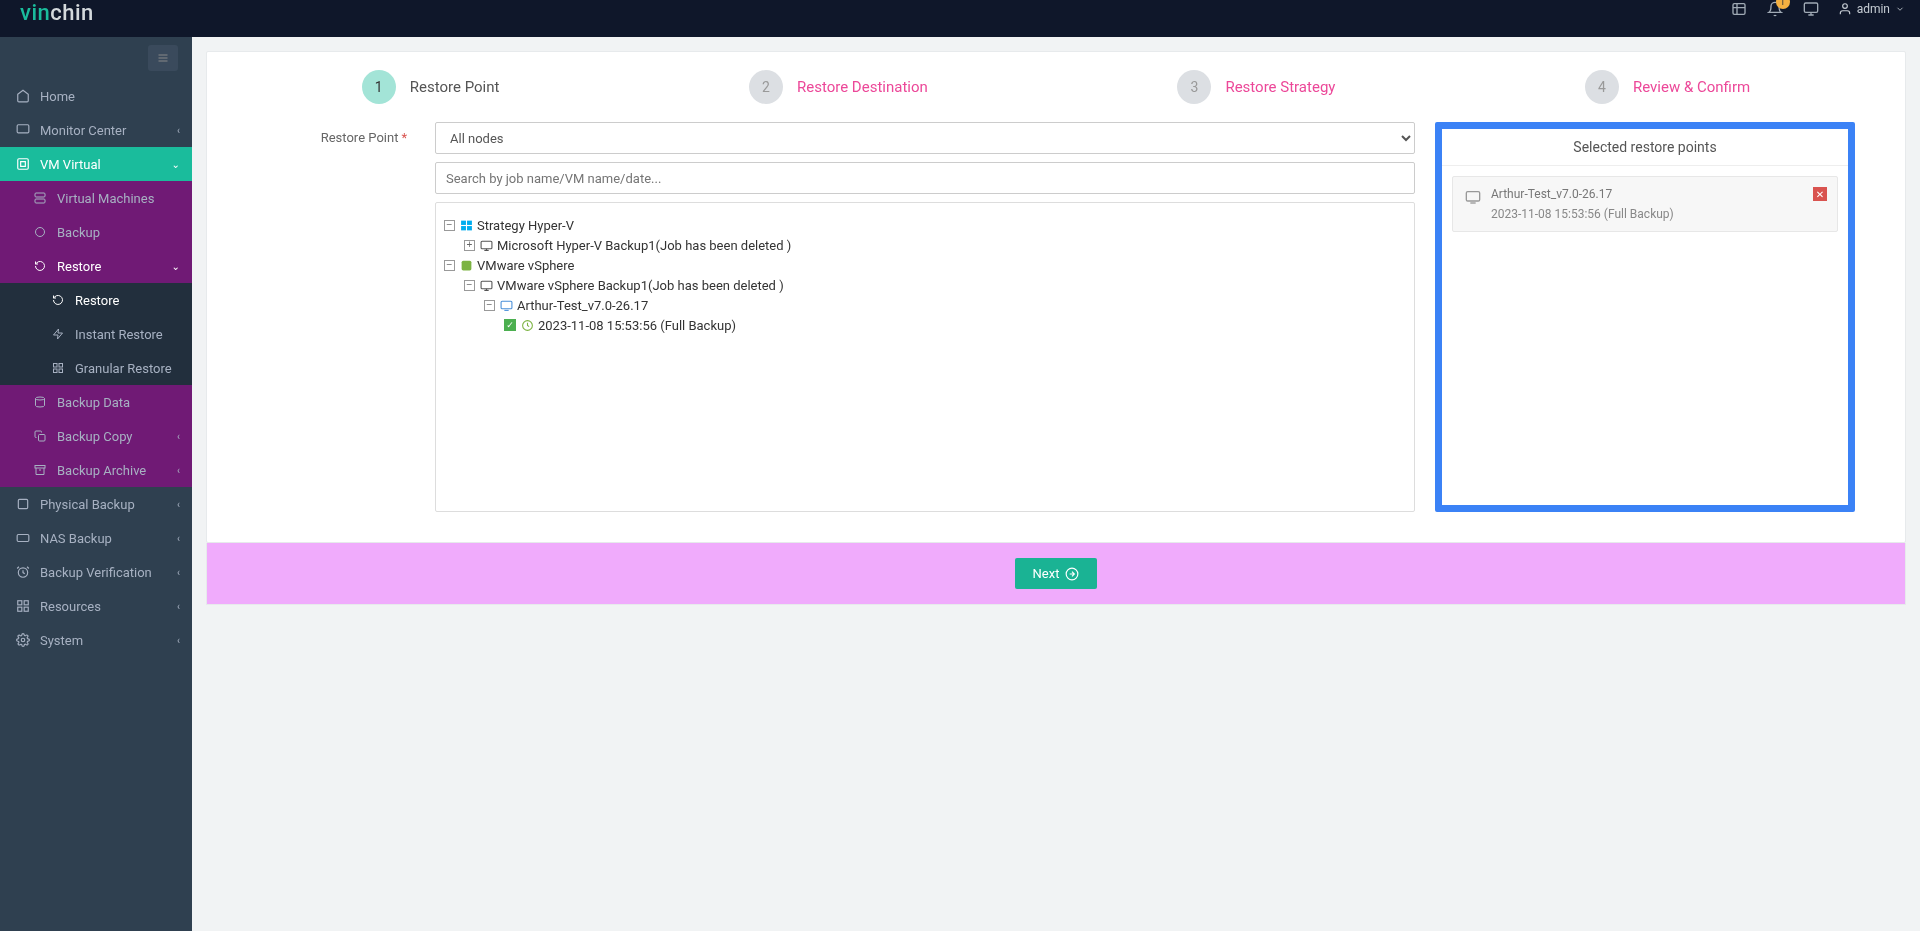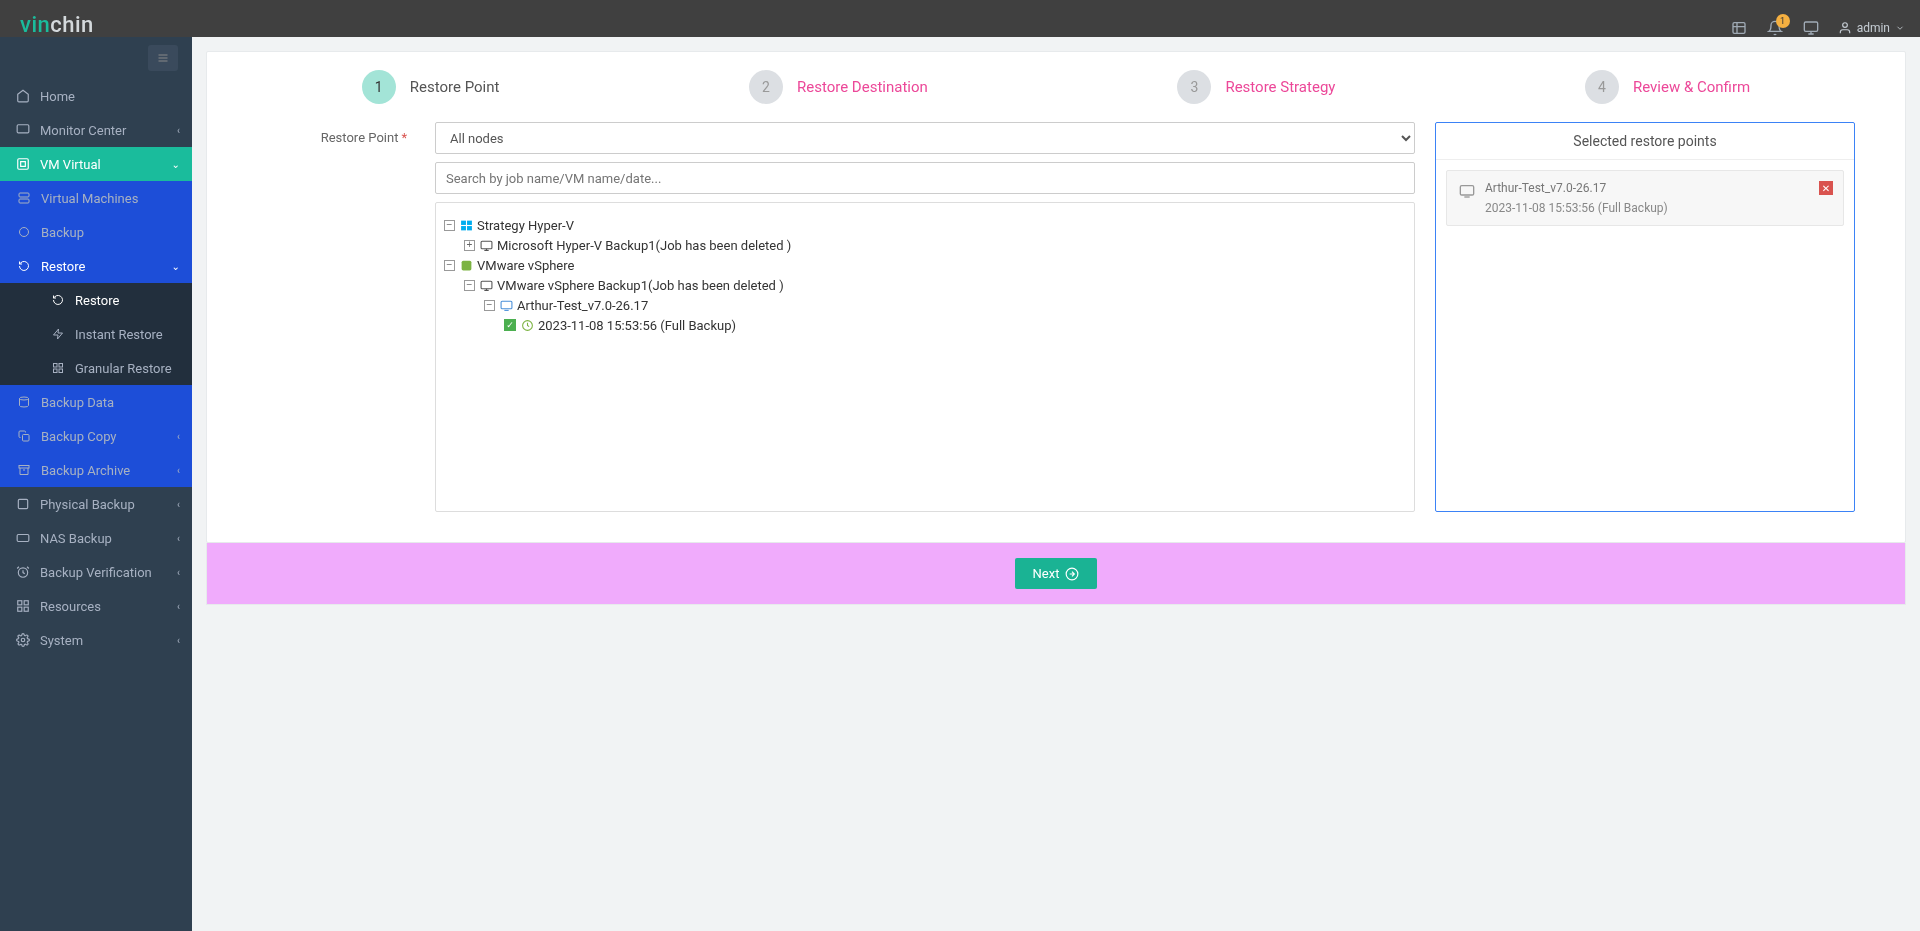--- a/index.html
+++ b/index.html
@@ -1,33 +1,33 @@
 <!DOCTYPE html>
 <html><head>
 <meta charset="utf-8">
 <style>
 * { margin: 0; padding: 0; box-sizing: border-box; font-family: -apple-system, BlinkMacSystemFont, "Segoe UI", Roboto, Arial, sans-serif; }
 body { background: #f1f3f4; overflow: hidden; }
 
-.topbar { height: 37px; background: #404040; display: flex; align-items: flex-end; justify-content: space-between; padding: 0 15px 0 20px; }
+.topbar { height: 37px; background: #0f172a; display: flex; align-items: flex-start; justify-content: space-between; padding: 0 15px 0 20px; }
 .logo { color: #fff; font-size: 22px; font-weight: 500; letter-spacing: 0.5px; }
 .logo .vin { color: #1abc9c; }
 .logo .chin { color: #d4d9dc; }
 .topbar-right { display: flex; align-items: center; gap: 18px; }
 .topbar-icon { color: #a0aab5; width: 18px; height: 18px; display: flex; align-items: center; justify-content: center; position: relative; }
 .notification-badge { position: absolute; top: -5px; right: -6px; width: 14px; height: 14px; background: #f5b041; border-radius: 50%; font-size: 9px; color: #333; display: flex; align-items: center; justify-content: center; }
 .user-menu { color: #c5ccd3; font-size: 12px; display: flex; align-items: center; gap: 5px; cursor: pointer; }
 
 .layout { display: flex; height: calc(100vh - 37px); }
 
 .sidebar { width: 192px; background: #2f4050; color: #a7b1c2; overflow-y: auto; font-size: 13px; position: relative; }
 .sidebar-toggle { display: flex; justify-content: flex-end; padding: 8px 14px; }
 .sidebar-toggle-btn { width: 30px; height: 26px; background: #3a4a5c; border-radius: 3px; display: flex; align-items: center; justify-content: center; color: #888; cursor: pointer; }
 .sidebar-item { display: flex; align-items: center; padding: 9px 0 9px 15px; cursor: pointer; position: relative; }
-.sidebar-item.lvl2 { padding-left: 16px; background: #1d4ed8; text-align: center; }
+.sidebar-item.lvl2 { padding-left: 32px; background: #701a75; text-align: center; }
 .sidebar-item.lvl3 { padding-left: 50px; background: #222f3d; }
 .sidebar-item.active { background: #1abc9c; color: #fff; }
 .sidebar-item.active::after { content: ""; position: absolute; right: -8px; top: 50%; transform: translateY(-50%); width: 0; height: 0; border-top: 8px solid transparent; border-bottom: 8px solid transparent; border-left: 8px solid #1abc9c; }
 .sidebar-item.active-sub { color: #fff; }
 .sidebar-icon { width: 16px; height: 16px; margin-right: 9px; display: flex; align-items: center; justify-content: center; flex-shrink: 0; }
 .sidebar-chevron { margin-left: auto; margin-right: 12px; font-size: 10px; }
 
 .main { flex: 1; padding: 14px; overflow: auto; }
 .panel { background: #fff; border: 1px solid #e7eaec; border-radius: 2px; }
 .panel-header { padding: 12px 18px; border-bottom: 1px solid #e7eaec; display: flex; align-items: center; gap: 8px; }
@@ -52,21 +52,21 @@
 .search-input { width: 100%; height: 32px; border: 1px solid #ccc; border-radius: 2px; padding: 0 10px; font-size: 13px; margin-top: 8px; }
 .tree-box { border: 1px solid #ddd; border-radius: 2px; margin-top: 8px; height: 310px; padding: 12px 8px; font-size: 12px; color: #333; overflow: auto; }
 .tree-node { display: flex; align-items: center; gap: 4px; padding: 2.5px 0; white-space: nowrap; font-family: "Times New Roman", serif; font-size: 13px; }
 .tree-toggle { width: 11px; height: 11px; border: 1px solid #999; display: flex; align-items: center; justify-content: center; font-size: 10px; line-height: 1; color: #666; cursor: pointer; font-family: Arial, sans-serif; }
 .tree-icon { width: 14px; height: 14px; display: inline-flex; align-items: center; justify-content: center; }
 .tree-check { width: 12px; height: 12px; background: #4caf50; color: #fff; font-size: 9px; display: flex; align-items: center; justify-content: center; }
 .tree-indent-1 { padding-left: 20px; }
 .tree-indent-2 { padding-left: 40px; }
 .tree-indent-3 { padding-left: 60px; }
 
-.selected-panel { width: 420px; border: 1px solid #3b82f6; border-radius: 2px; }
+.selected-panel { width: 420px; border: 7px solid #3b82f6; border-radius: 2px; }
 .selected-header { text-align: center; padding: 10px; font-size: 14px; color: #555; border-bottom: 1px solid #eee; }
 .selected-body { padding: 10px; }
 .selected-item { background: #f7f7f7; border: 1px solid #e7e7e7; border-radius: 2px; padding: 10px 12px; display: flex; gap: 10px; align-items: flex-start; position: relative; }
 .selected-item-icon { color: #999; margin-top: 2px; }
 .selected-item-lines { font-size: 12px; color: #888; }
 .selected-item-name { color: #777; margin-bottom: 6px; }
 .selected-remove { position: absolute; right: 10px; top: 10px; width: 14px; height: 14px; background: #d9534f; color: #fff; font-size: 10px; display: flex; align-items: center; justify-content: center; cursor: pointer; }
 
 .footer-bar { background: #f0abfc; border: 1px solid #e7eaec; border-top: none; padding: 15px; display: flex; justify-content: center; }
 .next-btn { background: #1ab394; color: #fff; border: none; padding: 8px 18px; font-size: 13px; border-radius: 2px; cursor: pointer; display: flex; align-items: center; gap: 6px; }

